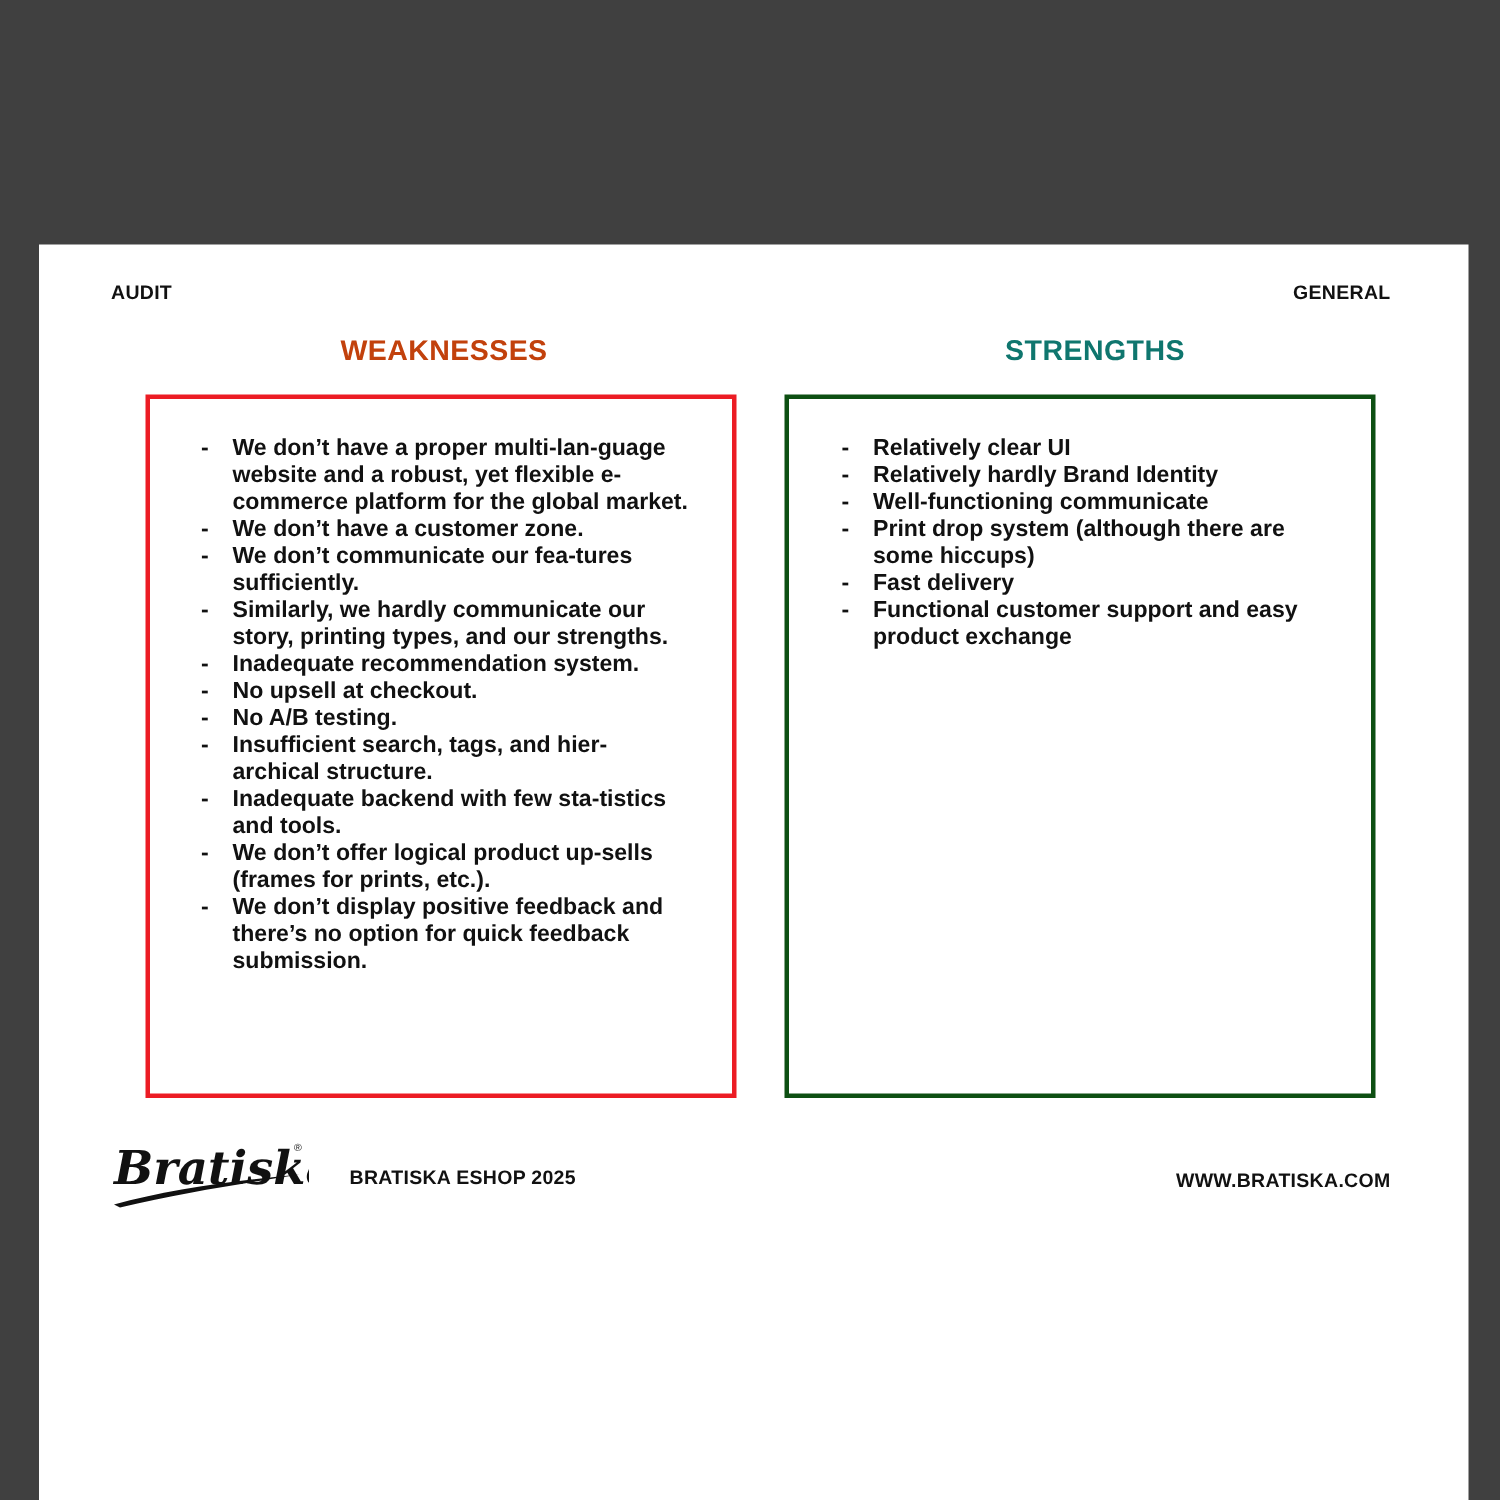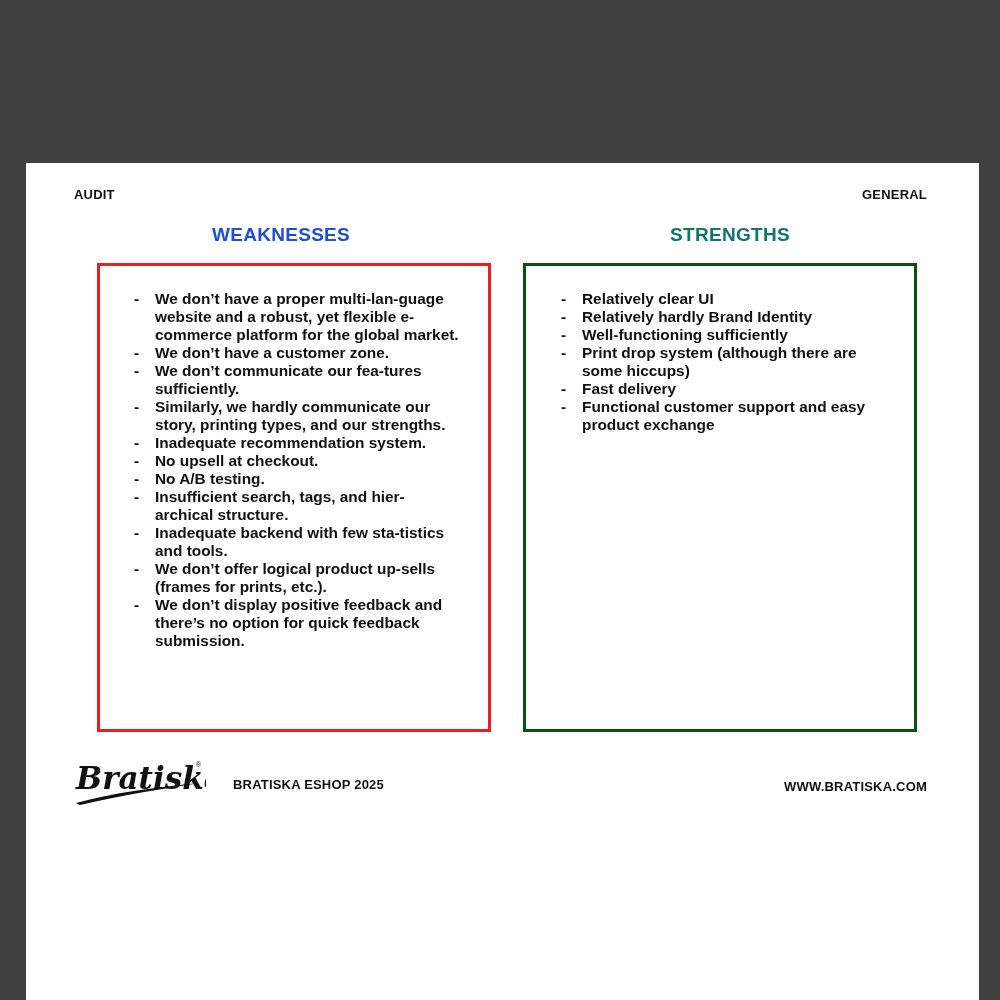--- a/index.html
+++ b/index.html
@@ -35,21 +35,21 @@
 
     .col-title {
       position: absolute;
       top: 61px;
       width: 398px;
       text-align: center;
       font-size: 19px;
       font-weight: bold;
       letter-spacing: 0.3px;
     }
-    .title-weak { left: 56px; color: #1d4ed8; }
+    .title-weak { left: 71px; color: #c2410c; }
     .title-strong { left: 505px; color: #0f766e; }
 
     .box {
       position: absolute;
       top: 100px;
       width: 394px;
       height: 469px;
       box-sizing: border-box;
       border-width: 3px;
       border-style: solid;
@@ -131,21 +131,21 @@
       <li><span class="dash">-</span><span>Inadequate backend with few sta-tistics and tools.</span></li>
       <li><span class="dash">-</span><span>We don’t offer logical product up-sells (frames for prints, etc.).</span></li>
       <li><span class="dash">-</span><span>We don’t display positive feedback and there’s no option for quick feedback submission.</span></li>
     </ul>
   </div>
 
   <div class="box box-strong">
     <ul class="items">
       <li><span class="dash">-</span><span>Relatively clear UI</span></li>
       <li><span class="dash">-</span><span>Relatively hardly Brand Identity</span></li>
-      <li><span class="dash">-</span><span>Well-functioning sufficiently</span></li>
+      <li><span class="dash">-</span><span>Well-functioning communicate</span></li>
       <li><span class="dash">-</span><span>Print drop system (although there are some hiccups)</span></li>
       <li><span class="dash">-</span><span>Fast delivery</span></li>
       <li><span class="dash">-</span><span>Functional customer support and easy product exchange</span></li>
     </ul>
   </div>
 
   <svg class="logo" viewBox="0 0 134 56" xmlns="http://www.w3.org/2000/svg">
     <text x="4" y="36" font-family="'DejaVu Serif', serif" font-style="italic" font-weight="bold" font-size="31" fill="#111">Bratiska</text>
     <text x="124" y="14" font-family="'Liberation Sans', sans-serif" font-size="7" fill="#111">®</text>
     <path d="M4 50 C 40 40, 85 34, 128 30 C 90 36, 50 42, 8 52 Z" fill="#111"></path>

